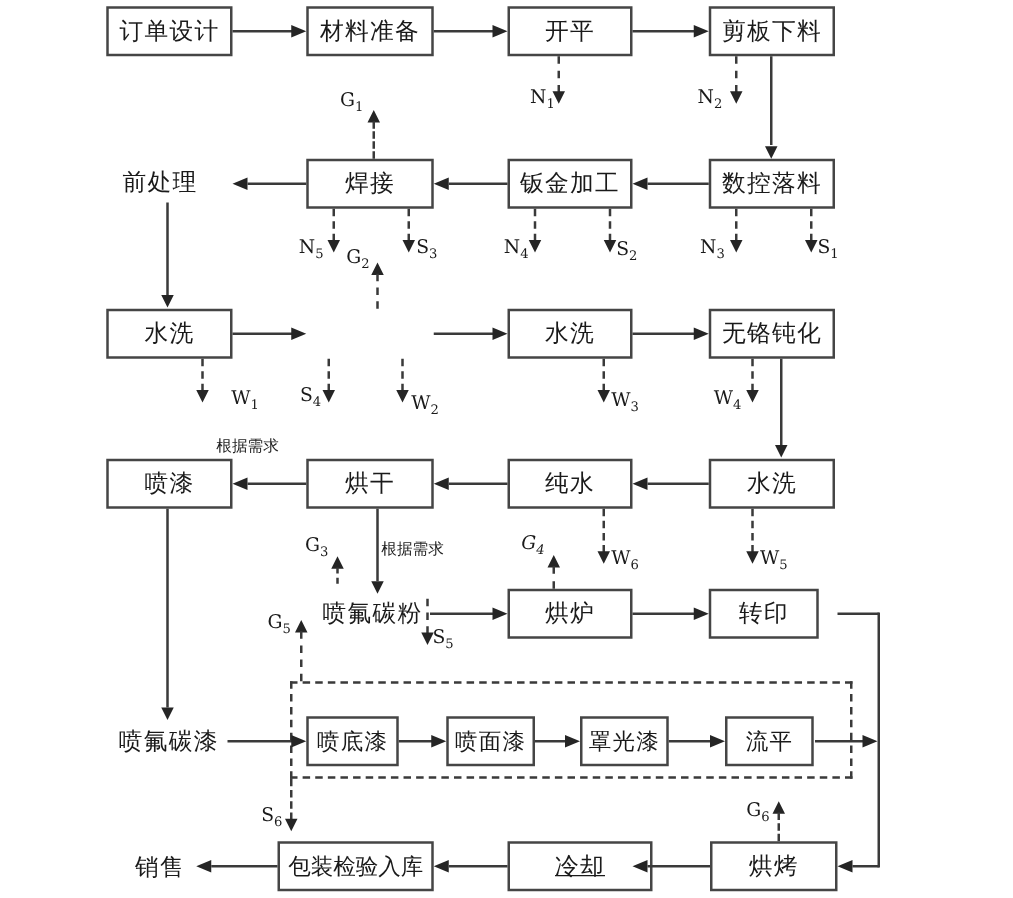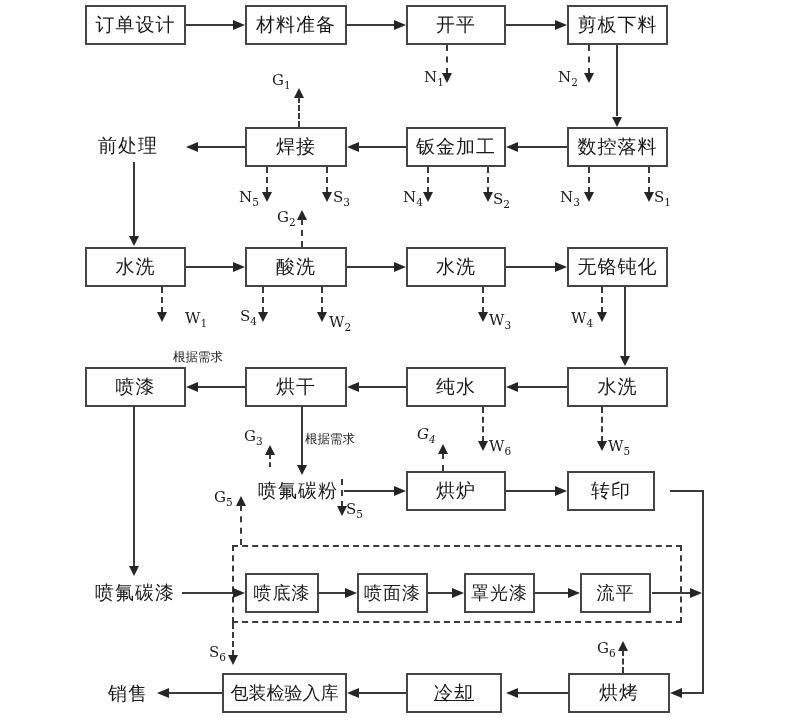--- a/index.html
+++ b/index.html
@@ -40,21 +40,20 @@
   <div class="box" style="left:245px;top:5px;width:102px;">材料准备</div>
   <div class="box" style="left:406px;top:5px;width:100px;">开平</div>
   <div class="box" style="left:567px;top:5px;width:101px;">剪板下料</div>
 
   <div class="plain" style="left:98px;top:133px;">前处理</div>
   <div class="box" style="left:245px;top:127px;width:102px;">焊接</div>
   <div class="box" style="left:406px;top:127px;width:100px;">钣金加工</div>
   <div class="box" style="left:567px;top:127px;width:101px;">数控落料</div>
 
   <div class="box" style="left:85px;top:247px;width:101px;">水洗</div>
-  <div class="box" style="left:245px;top:247px;width:102px;">酸洗</div>
   <div class="box" style="left:406px;top:247px;width:100px;">水洗</div>
   <div class="box" style="left:567px;top:247px;width:101px;">无铬钝化</div>
 
   <div class="box" style="left:85px;top:367px;width:101px;">喷漆</div>
   <div class="box" style="left:245px;top:367px;width:102px;">烘干</div>
   <div class="box" style="left:406px;top:367px;width:100px;">纯水</div>
   <div class="box" style="left:567px;top:367px;width:101px;">水洗</div>
 
   <div class="plain" style="left:258px;top:478px;">喷氟碳粉</div>
   <div class="box" style="left:406px;top:471px;width:100px;">烘炉</div>
@@ -62,21 +61,21 @@
 
   <div class="drect" style="left:232px;top:545px;width:450px;height:78px;"></div>
   <div class="plain" style="left:95px;top:580px;">喷氟碳漆</div>
   <div class="box" style="left:245px;top:573px;width:74px;font-size:18px;">喷底漆</div>
   <div class="box" style="left:357px;top:573px;width:71px;font-size:18px;">喷面漆</div>
   <div class="box" style="left:464px;top:573px;width:71px;font-size:18px;">罩光漆</div>
   <div class="box" style="left:580px;top:573px;width:71px;font-size:18px;">流平</div>
 
   <div class="plain" style="left:108px;top:681px;">销售</div>
   <div class="box" style="left:222px;top:673px;width:125px;font-size:18px;letter-spacing:0;">包装检验入库</div>
-  <div class="box" style="left:406px;top:673px;width:96px;text-decoration:underline;">冷却</div>
+  <div class="box" style="left:406px;top:673px;width:116px;text-decoration:underline;">冷却</div>
   <div class="box" style="left:568px;top:673px;width:102px;">烘烤</div>
 
   <div class="note" style="left:173px;top:349px;">根据需求</div>
   <div class="note" style="left:305px;top:431px;">根据需求</div>
 
   <div class="hl" style="left:186px;top:24px;width:48px;"></div>
   <div class="ar" style="left:233px;top:20px;"></div>
   <div class="hl" style="left:347px;top:24px;width:48px;"></div>
   <div class="ar" style="left:394px;top:20px;"></div>
   <div class="hl" style="left:506px;top:24px;width:50px;"></div>
@@ -197,21 +196,21 @@
   <div class="au" style="left:236px;top:496px;"></div>
   <div class="dvl" style="left:240px;top:505px;height:40px;"></div>
   <div class="au" style="left:618px;top:641px;"></div>
   <div class="dvl" style="left:622px;top:650px;height:23px;"></div>
 
   <div class="em" style="left:272px;top:71px;"><span>G</span><sub>1</sub></div>
   <div class="em" style="left:424px;top:68px;"><span>N</span><sub>1</sub></div>
   <div class="em" style="left:558px;top:68px;"><span>N</span><sub>2</sub></div>
 
   <div class="em" style="left:239px;top:188px;"><span>N</span><sub>5</sub></div>
-  <div class="em" style="left:277px;top:208px;"><span>G</span><sub>2</sub></div>
+  <div class="em" style="left:277px;top:196px;"><span>G</span><sub>2</sub></div>
   <div class="em" style="left:333px;top:188px;"><span>S</span><sub>3</sub></div>
   <div class="em" style="left:403px;top:188px;"><span>N</span><sub>4</sub></div>
   <div class="em" style="left:493px;top:190px;"><span>S</span><sub>2</sub></div>
   <div class="em" style="left:560px;top:188px;"><span>N</span><sub>3</sub></div>
   <div class="em" style="left:654px;top:188px;"><span>S</span><sub>1</sub></div>
 
   <div class="em" style="left:185px;top:309px;"><span>W</span><sub>1</sub></div>
   <div class="em" style="left:240px;top:307px;"><span>S</span><sub>4</sub></div>
   <div class="em" style="left:329px;top:313px;"><span>W</span><sub>2</sub></div>
   <div class="em" style="left:489px;top:311px;"><span>W</span><sub>3</sub></div>

